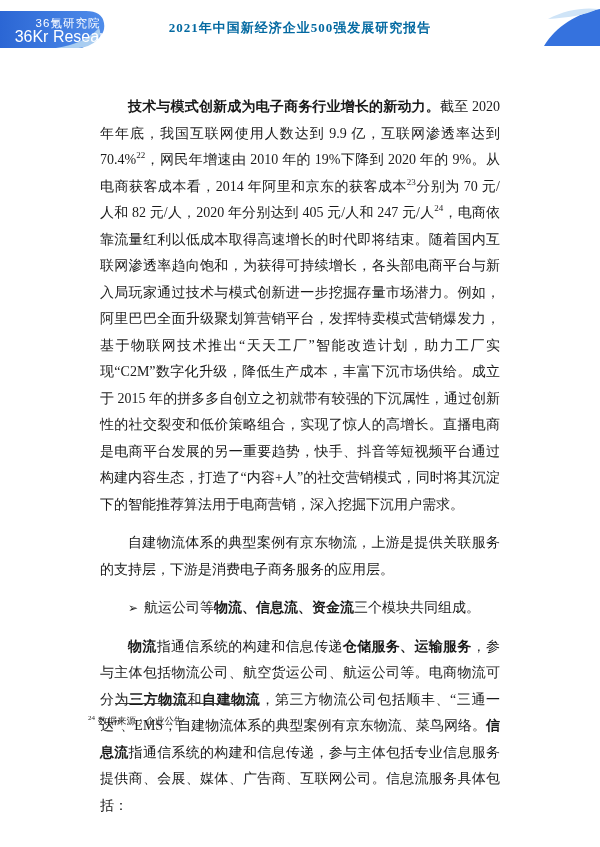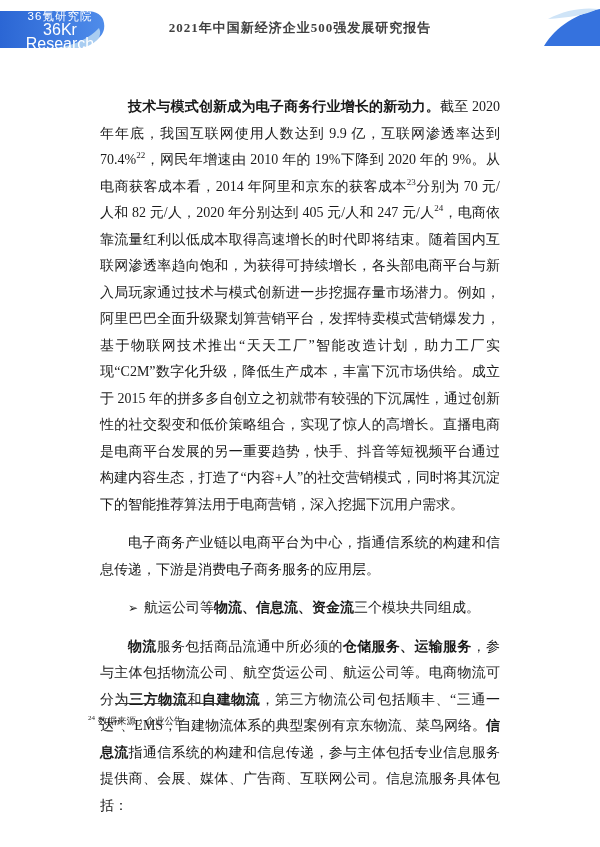--- a/index.html
+++ b/index.html
@@ -14,20 +14,21 @@
     color: #1a1a1a;
   }
 
   
   .logo-badge {
     position: absolute;
     left: 0;
     top: 11px;
     width: 106px;
     height: 37px;
+    padding-left: 16px;
   }
   .logo-badge svg { position: absolute; inset: 0; }
   .logo-text {
     position: absolute;
     inset: 0;
     display: flex;
     flex-direction: column;
     justify-content: center;
     align-items: center;
     padding-left: 14px;
@@ -42,21 +43,21 @@
 
   .header-title {
     position: absolute;
     top: 19px;
     left: 0;
     width: 100%;
     text-align: center;
     font-size: 13px;
     font-weight: bold;
     letter-spacing: 1px;
-    color: #404040;
+    color: #0369a1;
   }
 
   .corner-shape {
     position: absolute;
     right: 0;
     top: 6px;
     width: 58px;
     height: 40px;
   }
 
@@ -148,23 +149,23 @@
 
   <div class="header-title">2021年中国新经济企业500强发展研究报告</div>
 
   <svg class="corner-shape" viewBox="0 0 58 40">
     <path d="M58,3 C36,7 14,20 2,40 L58,40 Z" fill="#3572de"></path>
     <path d="M6,13 C22,4 42,1 56,3 C44,9 24,12 6,13 Z" fill="#cfe4f7"></path>
   </svg>
 
   <div class="content">
       <p class="para"><span class="b">技术与模式创新成为电子商务行业增长的新动力。</span><span>截至 2020 年年底，我国互联网使用人数达到 9.9 亿，互联网渗透率达到 70.4%</span><sup>22</sup><span>，网民年增速由 2010 年的 19%下降到 2020 年的 9%。从电商获客成本看，2014 年阿里和京东的获客成本</span><sup>23</sup><span>分别为 70 元/人和 82 元/人，2020 年分别达到 405 元/人和 247 元/人</span><sup>24</sup><span>，电商依靠流量红利以低成本取得高速增长的时代即将结束。随着国内互联网渗透率趋向饱和，为获得可持续增长，各头部电商平台与新入局玩家通过技术与模式创新进一步挖掘存量市场潜力。例如，阿里巴巴全面升级聚划算营销平台，发挥特卖模式营销爆发力，基于物联网技术推出“天天工厂”智能改造计划，助力工厂实现“C2M”数字化升级，降低生产成本，丰富下沉市场供给。成立于 2015 年的拼多多自创立之初就带有较强的下沉属性，通过创新性的社交裂变和低价策略组合，实现了惊人的高增长。直播电商是电商平台发展的另一重要趋势，快手、抖音等短视频平台通过构建内容生态，打造了“内容+人”的社交营销模式，同时将其沉淀下的智能推荐算法用于电商营销，深入挖掘下沉用户需求。</span></p>
-      <p class="para"><span>电子商务产业链以电商平台为中心，指通信系统的构建和信息传递，下游是消费电子商务服务的应用层。</span></p>
+      <p class="para"><span>自建物流体系的典型案例有京东物流，上游是提供关联服务的支持层，下游是消费电子商务服务的应用层。</span></p>
       <p class="para"><span class="bullet-marker">➢</span><span>航运公司等</span><span class="b">物流、信息流、资金流</span><span>三个模块共同组成。</span></p>
-      <p class="para"><span class="b">物流</span><span>服务包括商品流通中所必须的</span><span class="b">仓储服务、运输服务</span><span>，参与主体包括物流公司、航空货运公司、航运公司等。电商物流可分为</span><span class="b">三方物流</span><span>和</span><span class="b">自建物流</span><span>，第三方物流公司包括顺丰、“三通一达”、EMS，自建物流体系的典型案例有京东物流、菜鸟网络。</span><span class="b">信息流</span><span>指通信系统的构建和信息传递，参与主体包括专业信息服务提供商、会展、媒体、广告商、互联网公司。信息流服务具体包括：</span></p>
+      <p class="para"><span class="b">物流</span><span>指通信系统的构建和信息传递</span><span class="b">仓储服务、运输服务</span><span>，参与主体包括物流公司、航空货运公司、航运公司等。电商物流可分为</span><span class="b">三方物流</span><span>和</span><span class="b">自建物流</span><span>，第三方物流公司包括顺丰、“三通一达”、EMS，自建物流体系的典型案例有京东物流、菜鸟网络。</span><span class="b">信息流</span><span>指通信系统的构建和信息传递，参与主体包括专业信息服务提供商、会展、媒体、广告商、互联网公司。信息流服务具体包括：</span></p>
     </div>
 
   <div class="footnote-separator"></div>
   <div class="footnotes">
       <div class="footnote"><sup>24</sup><span>数据来源：企业公告。</span></div>
     </div>
 
 
 </div>
 

